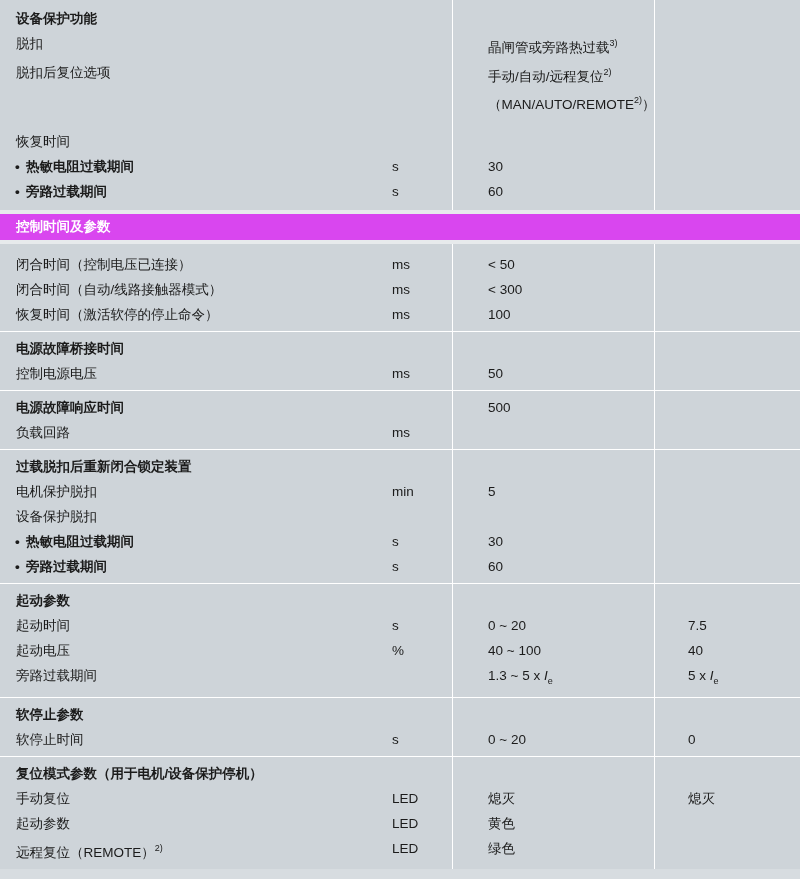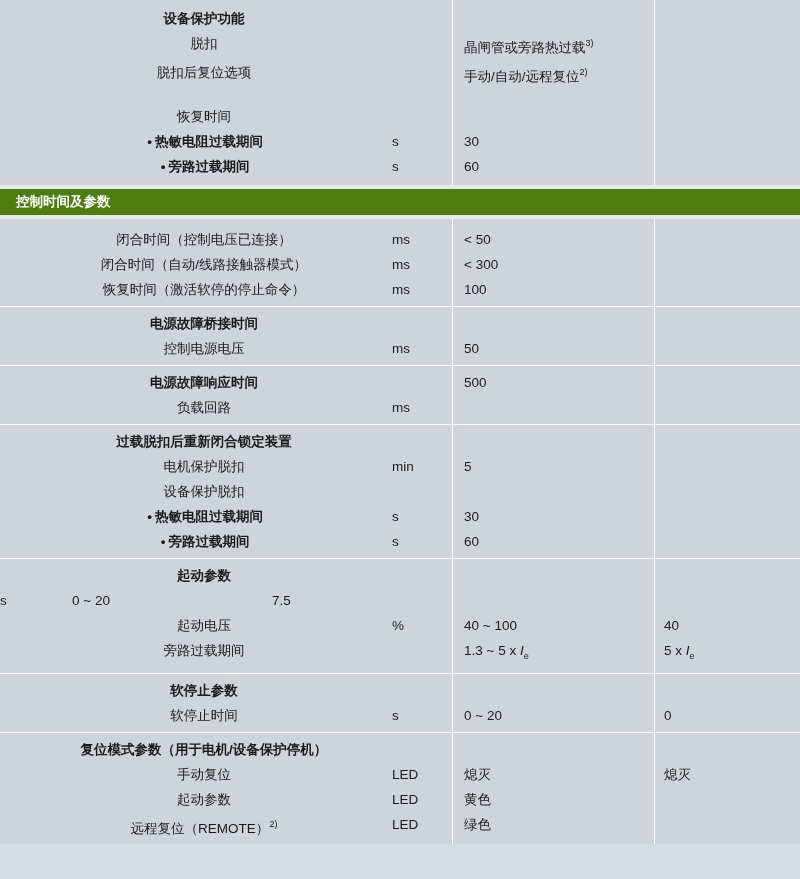--- a/index.html
+++ b/index.html
@@ -10,39 +10,39 @@
     background: #d7dce0;
     font-family: "Liberation Sans", sans-serif;
     font-size: 13.5px;
     color: #1b1b1b;
     overflow: hidden;
   }
   .sheet { width:800px; position:relative; }
 
   
   .row { display:flex; width:800px; }
-  .c-label { width:392px; padding-left:16px;text-align:center; }
+  .c-label { width:392px; padding-left:16px; }
   .c-unit  { width:60px; }
-  .c-val   { width:202px; padding-left:12px; }
+  .c-val   { width:202px; padding-left:12px;margin-left:24px; }
   .c-val2  { width:120px; padding-left:10px; }
 
   
   .band { background:#ced4d9; }
 
   
   .cell { padding-top:2px; padding-bottom:2px; line-height:21px; }
 
   .grp-title { font-weight:bold; }
   .bullet { padding-left:16px;font-weight:bold; }
   .bullet:before { content:"\2022"; display:inline-block; width:11px; margin-left:-1px; }
   .sep-white { height:1px; background:#ffffff; }
 
   
   .section-bar {
-    background:#4d7c0f;
+    background:#d946ef;
     color:#ffffff;
     font-weight:bold;
     height:26px;
     line-height:26px;
     padding-left:16px;
     font-size:13.5px;
   }
   .section-wrap { padding:4px 0 4px 0; background:#e7eaec; }
 
   .sup { font-size:9px; vertical-align:super; }
@@ -80,20 +80,21 @@
     <div class="row">
       <div class="c-label cell">脱扣后复位选项</div>
       <div class="c-unit cell"></div>
       <div class="c-val cell nowrap"><span>手动/自动/远程复位</span><span class="sup">2)</span></div>
       <div class="c-val2 cell"></div>
     </div>
 
     <div class="row">
       <div class="c-label cell"></div>
       <div class="c-unit cell"></div>
+      <div class="c-val cell nowrap"><span>（MAN/AUTO/REMOTE</span><span class="sup">2)</span><span>）</span></div>
       <div class="c-val2 cell"></div>
     </div>
 
     <div class="row" style="height:12px;">
         <div class="c-label"></div>
       </div>
 
     <div class="row">
       <div class="c-label cell">恢复时间</div>
       <div class="c-unit cell"></div>
@@ -224,20 +225,21 @@
   <div class="band" style="position:relative; padding-top:4px; padding-bottom:4px;">
     <div class="vline" style="left:452px; height:100%;"></div>
     <div class="vline" style="left:654px; height:100%;"></div>
     <div class="row">
         <div class="c-label cell grp-title">起动参数</div>
         <div class="c-unit cell"></div>
         <div class="c-val cell"></div>
         <div class="c-val2 cell"></div>
       </div>
     <div class="row">
+        <div class="c-label cell">起动时间</div>
         <div class="c-unit cell">s</div>
         <div class="c-val cell">0 ~ 20</div>
         <div class="c-val2 cell">7.5</div>
       </div>
     <div class="row">
         <div class="c-label cell">起动电压</div>
         <div class="c-unit cell">%</div>
         <div class="c-val cell">40 ~ 100</div>
         <div class="c-val2 cell">40</div>
       </div>

